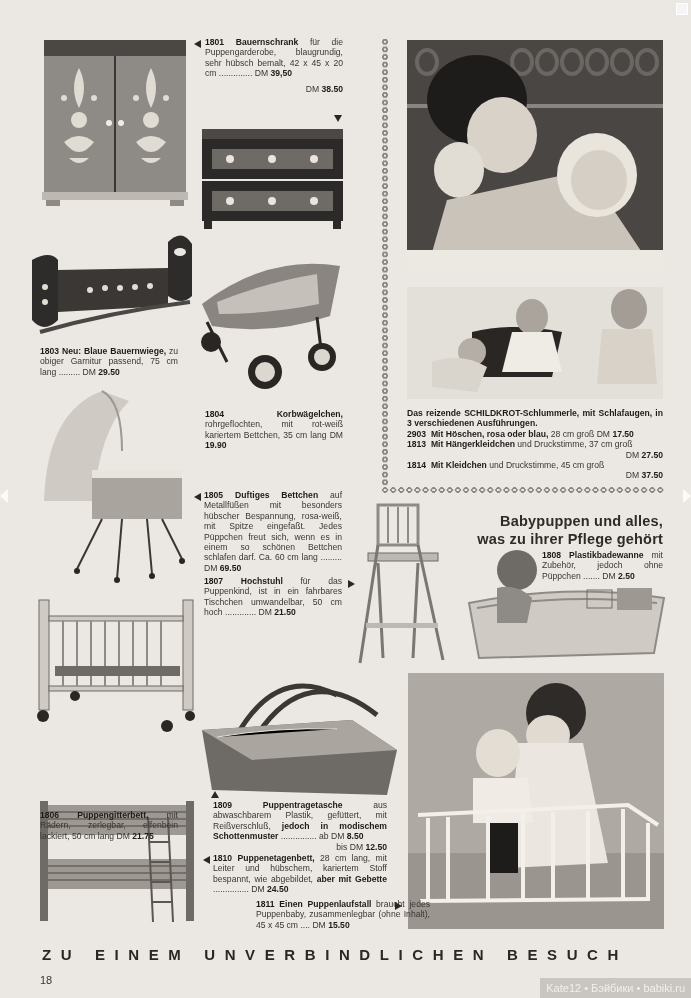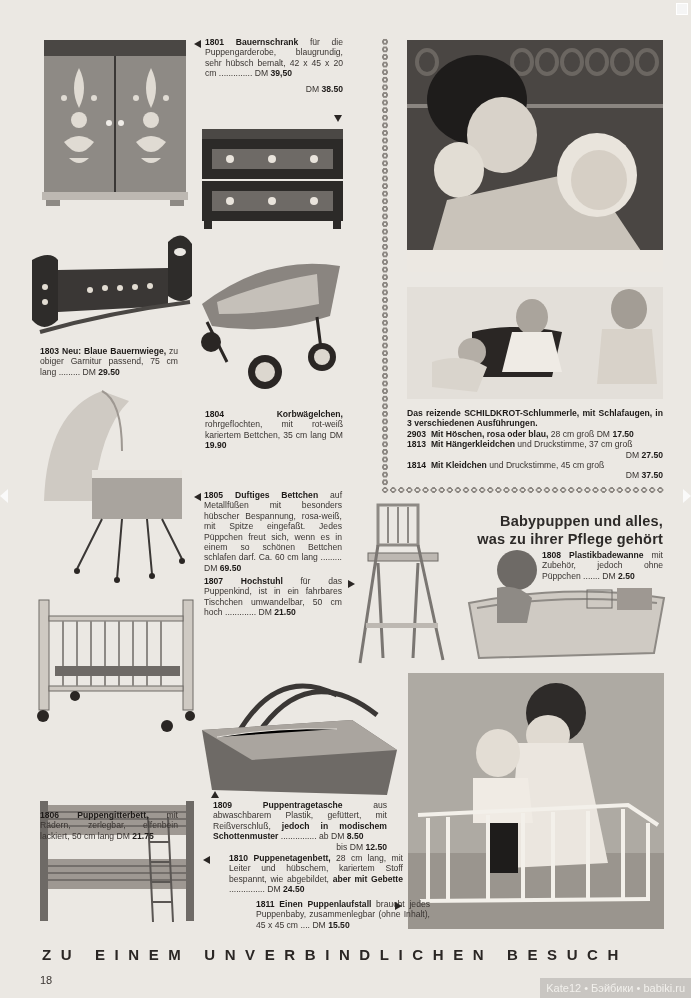--- a/index.html
+++ b/index.html
@@ -324,21 +324,21 @@
   <div class="just">
     <b>1809</b> <b>Puppentragetasche</b>
     <span>aus abwaschbarem Plastik, gefüttert, mit Reißverschluß,</span> <b>jedoch in modischem Schottenmuster</b>
     <span>...............</span>
     <span>ab DM</span> <b>8.50</b>
   </div>
   <div class="right"><span>bis DM</span> <b>12.50</b></div>
 </div>
 
 <span class="tri tri-left" style="left:203px;top:856px;"></span>
-<div class="abs txt just" style="left:213px;top:853px;width:174px;margin-left:16px;">
+<div class="abs txt just" style="left:213px;top:853px;width:174px;">
   <b>1810</b> <b>Puppenetagenbett,</b>
   <span>28 cm lang, mit Leiter und hübschem, kariertem Stoff bespannt, wie abgebildet,</span> <b>aber mit Gebette</b>
   <span>...............</span>
   <span>DM</span> <b>24.50</b>
 </div>
 
 <div class="abs txt just" style="left:213px;top:899px;width:174px;margin-left:43px;">
   <b>1811</b> <b>Einen Puppenlaufstall</b>
   <span>braucht jedes Puppenbaby, zusammenlegbar (ohne Inhalt), 45 x 45 cm</span> <span>....</span>
   <span>DM</span> <b>15.50</b>

